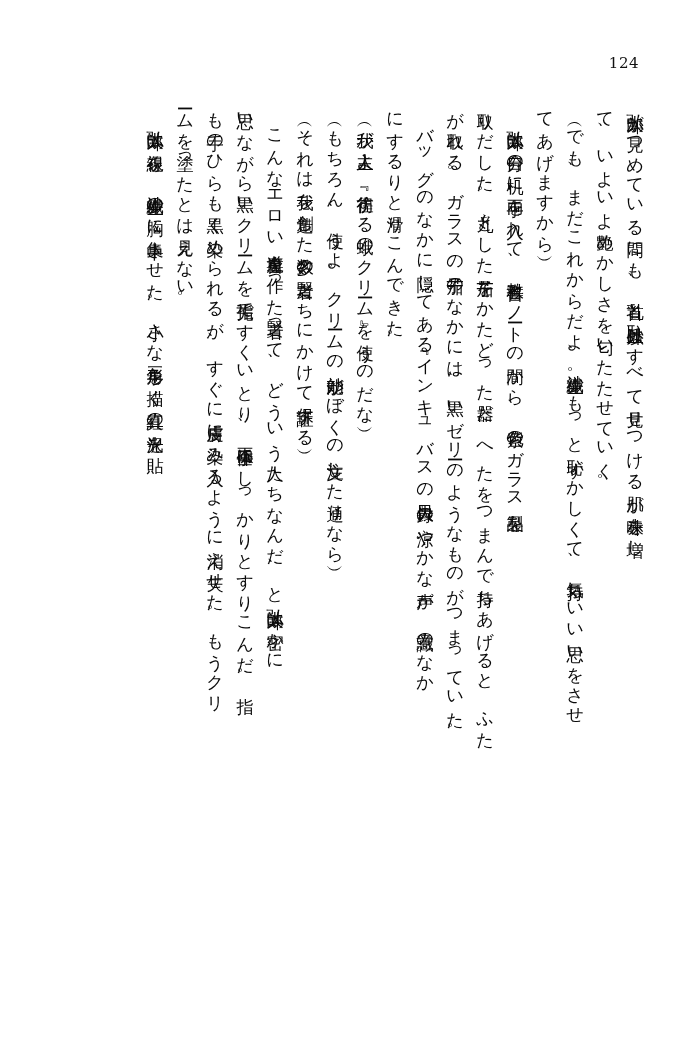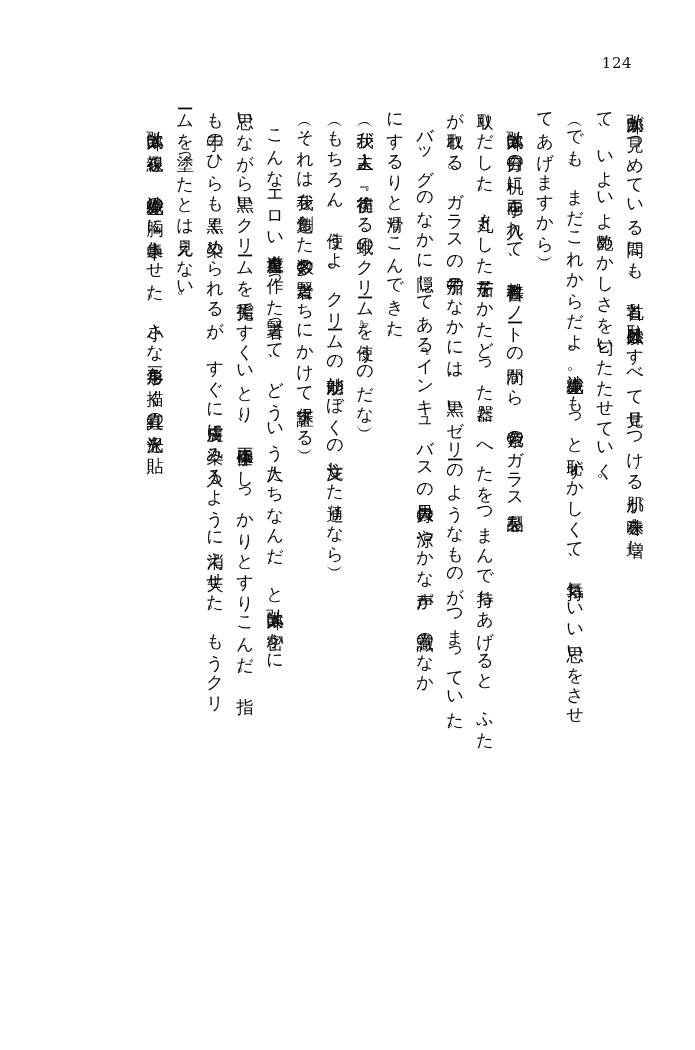--- a/index.html
+++ b/index.html
@@ -17,21 +17,21 @@
   }
   .page {
     position: relative;
     width: 695px;
     height: 1050px;
     box-sizing: border-box;
   }
   .page-number {
     position: absolute;
     top: 54px;
-    right: 63px;
+    right: 56px;
     font-size: 15px;
     letter-spacing: 0.5px;
     font-family: "DejaVu Serif", "Liberation Serif", serif;
     color: #111;
   }
   .text-block {
     position: absolute;
     top: 100px;
     left: 52px;
     right: 52px;

